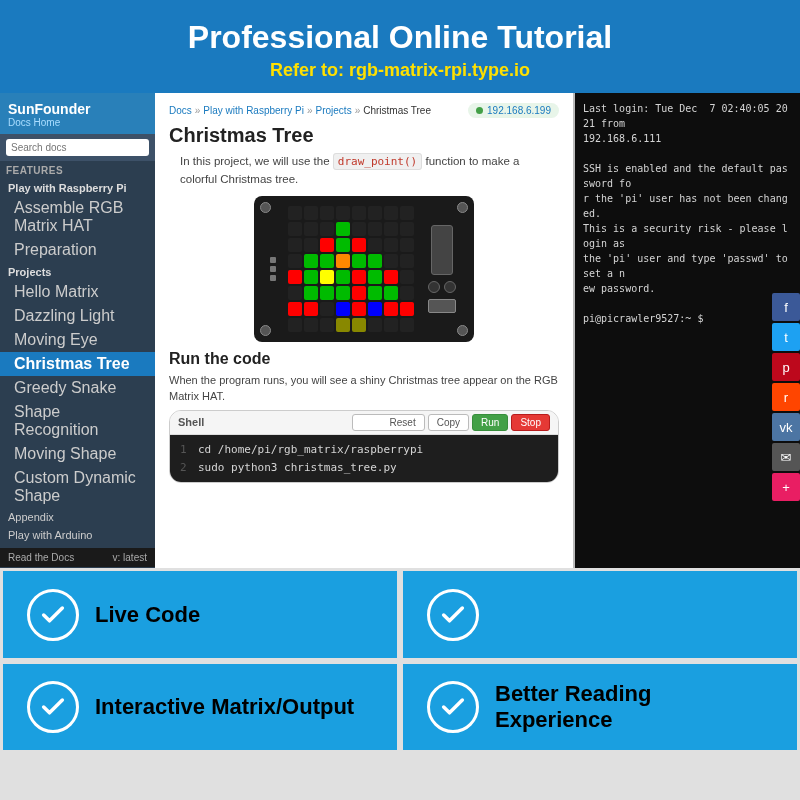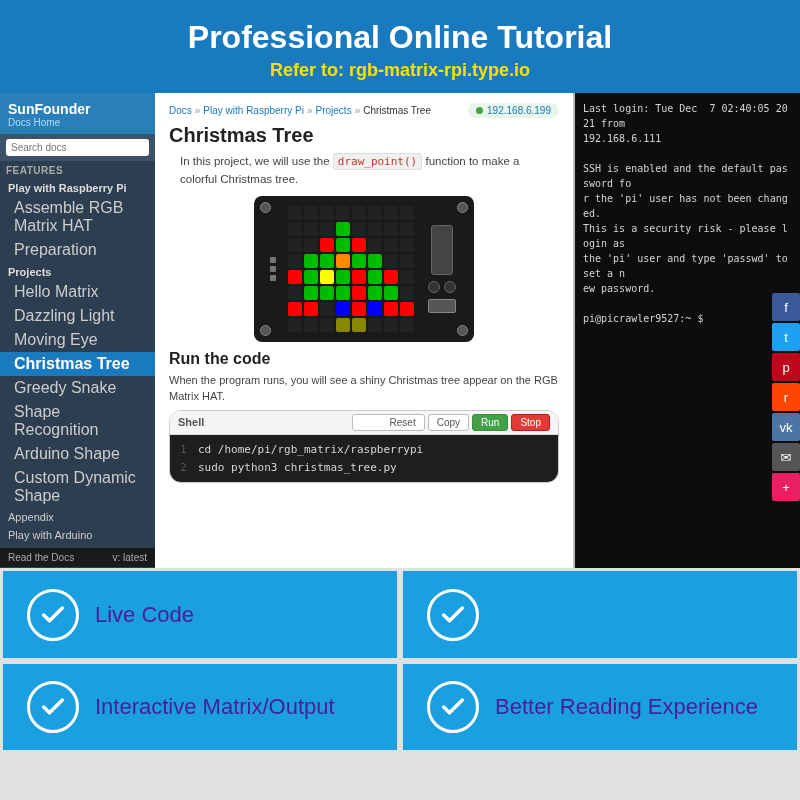--- a/index.html
+++ b/index.html
@@ -329,22 +329,22 @@
       align-items: center;
       justify-content: center;
       flex-shrink: 0;
     }
     .feature-check svg {
       width: 28px;
       height: 28px;
     }
     .feature-label {
       font-size: 22px;
-      font-weight: normal;
-      color: #4c1d95;
+      font-weight: bold;
+      color: #000000;
     }
 
     .main-wrapper {
       position: relative;
     }
   </style>
 </head>
 <body>
 
 <div>
@@ -372,21 +372,21 @@
               <div class="sidebar-item group">Play with Raspberry Pi</div>
               <div class="sidebar-item sub">Assemble RGB Matrix HAT</div>
               <div class="sidebar-item sub">Preparation</div>
               <div class="sidebar-item group">Projects</div>
               <div class="sidebar-item sub">Hello Matrix</div>
               <div class="sidebar-item sub">Dazzling Light</div>
               <div class="sidebar-item sub">Moving Eye</div>
               <div class="sidebar-item sub active">Christmas Tree</div>
               <div class="sidebar-item sub">Greedy Snake</div>
               <div class="sidebar-item sub">Shape Recognition</div>
-              <div class="sidebar-item sub">Arduino Shape</div>
+              <div class="sidebar-item sub">Moving Shape</div>
               <div class="sidebar-item sub">Custom Dynamic Shape</div>
               <div class="sidebar-item">Appendix</div>
               <div class="sidebar-item">Play with Arduino</div>
             </div>
           <div style="background:#1a1a1a;padding:4px 8px;font-size:10px;color:#aaa;display:flex;justify-content:space-between;margin-top:4px;">
             <span>Read the Docs</span>
             <span>v: latest</span>
           </div>
         </div>
 

